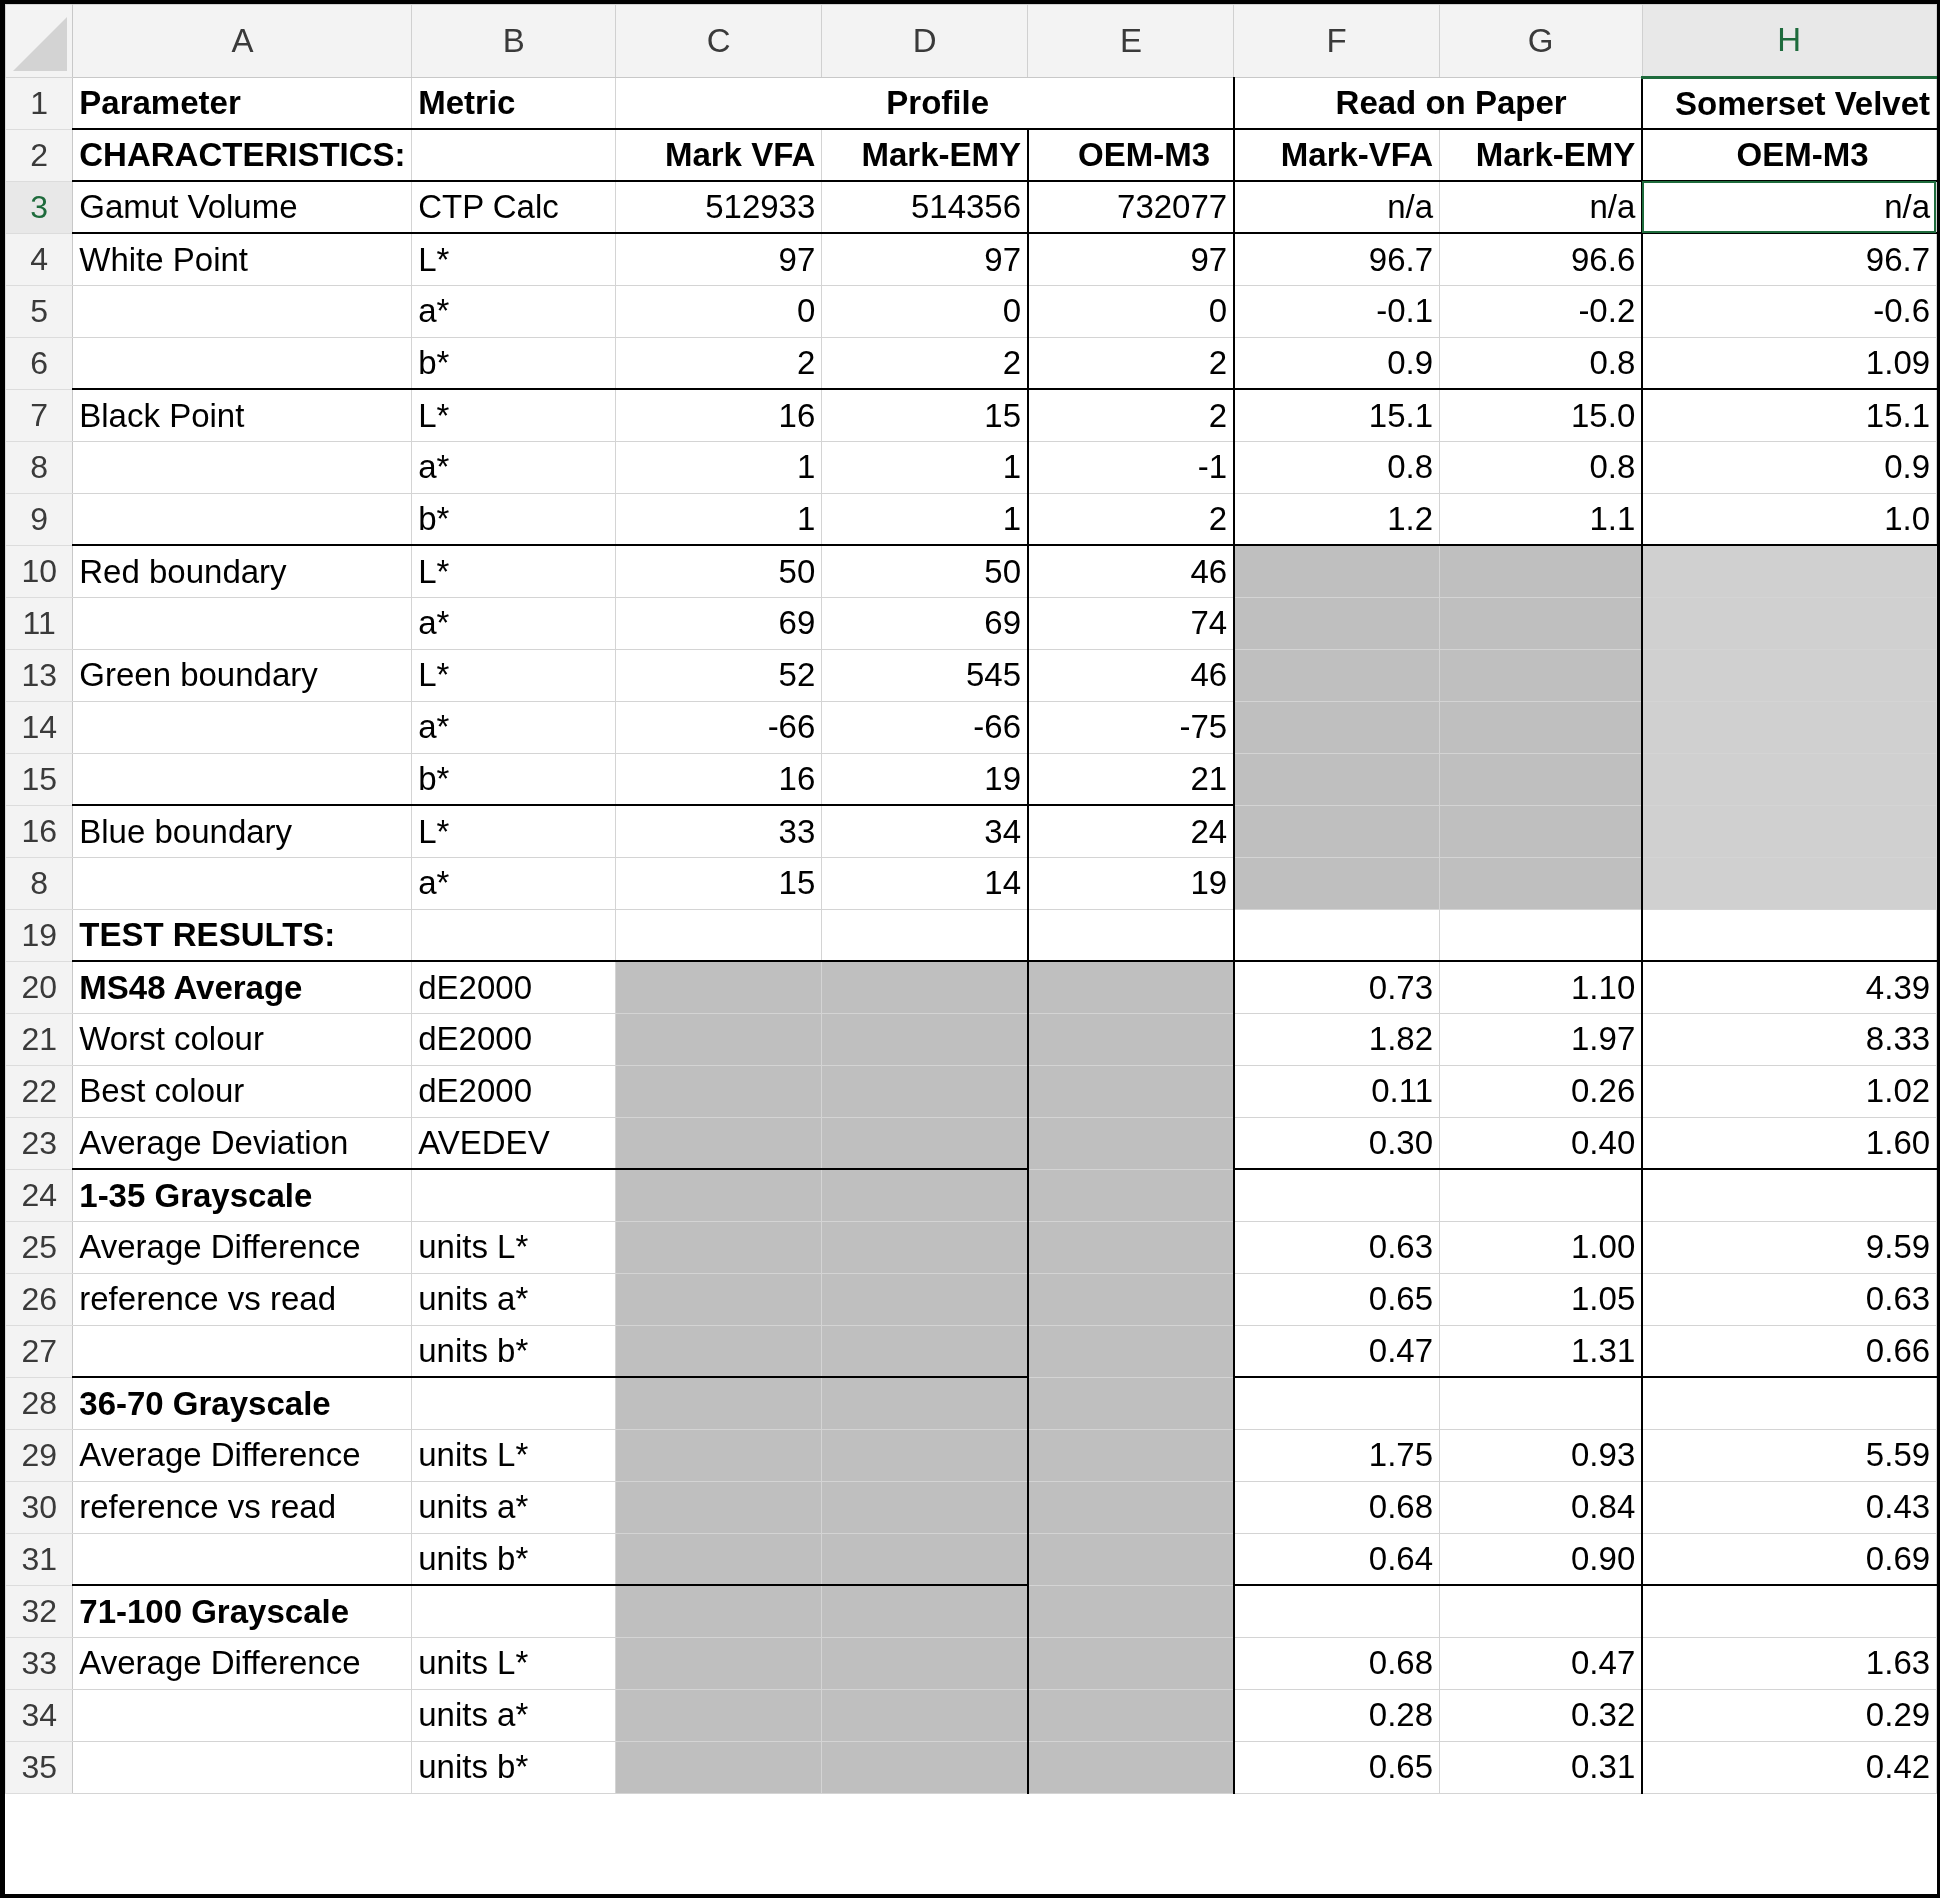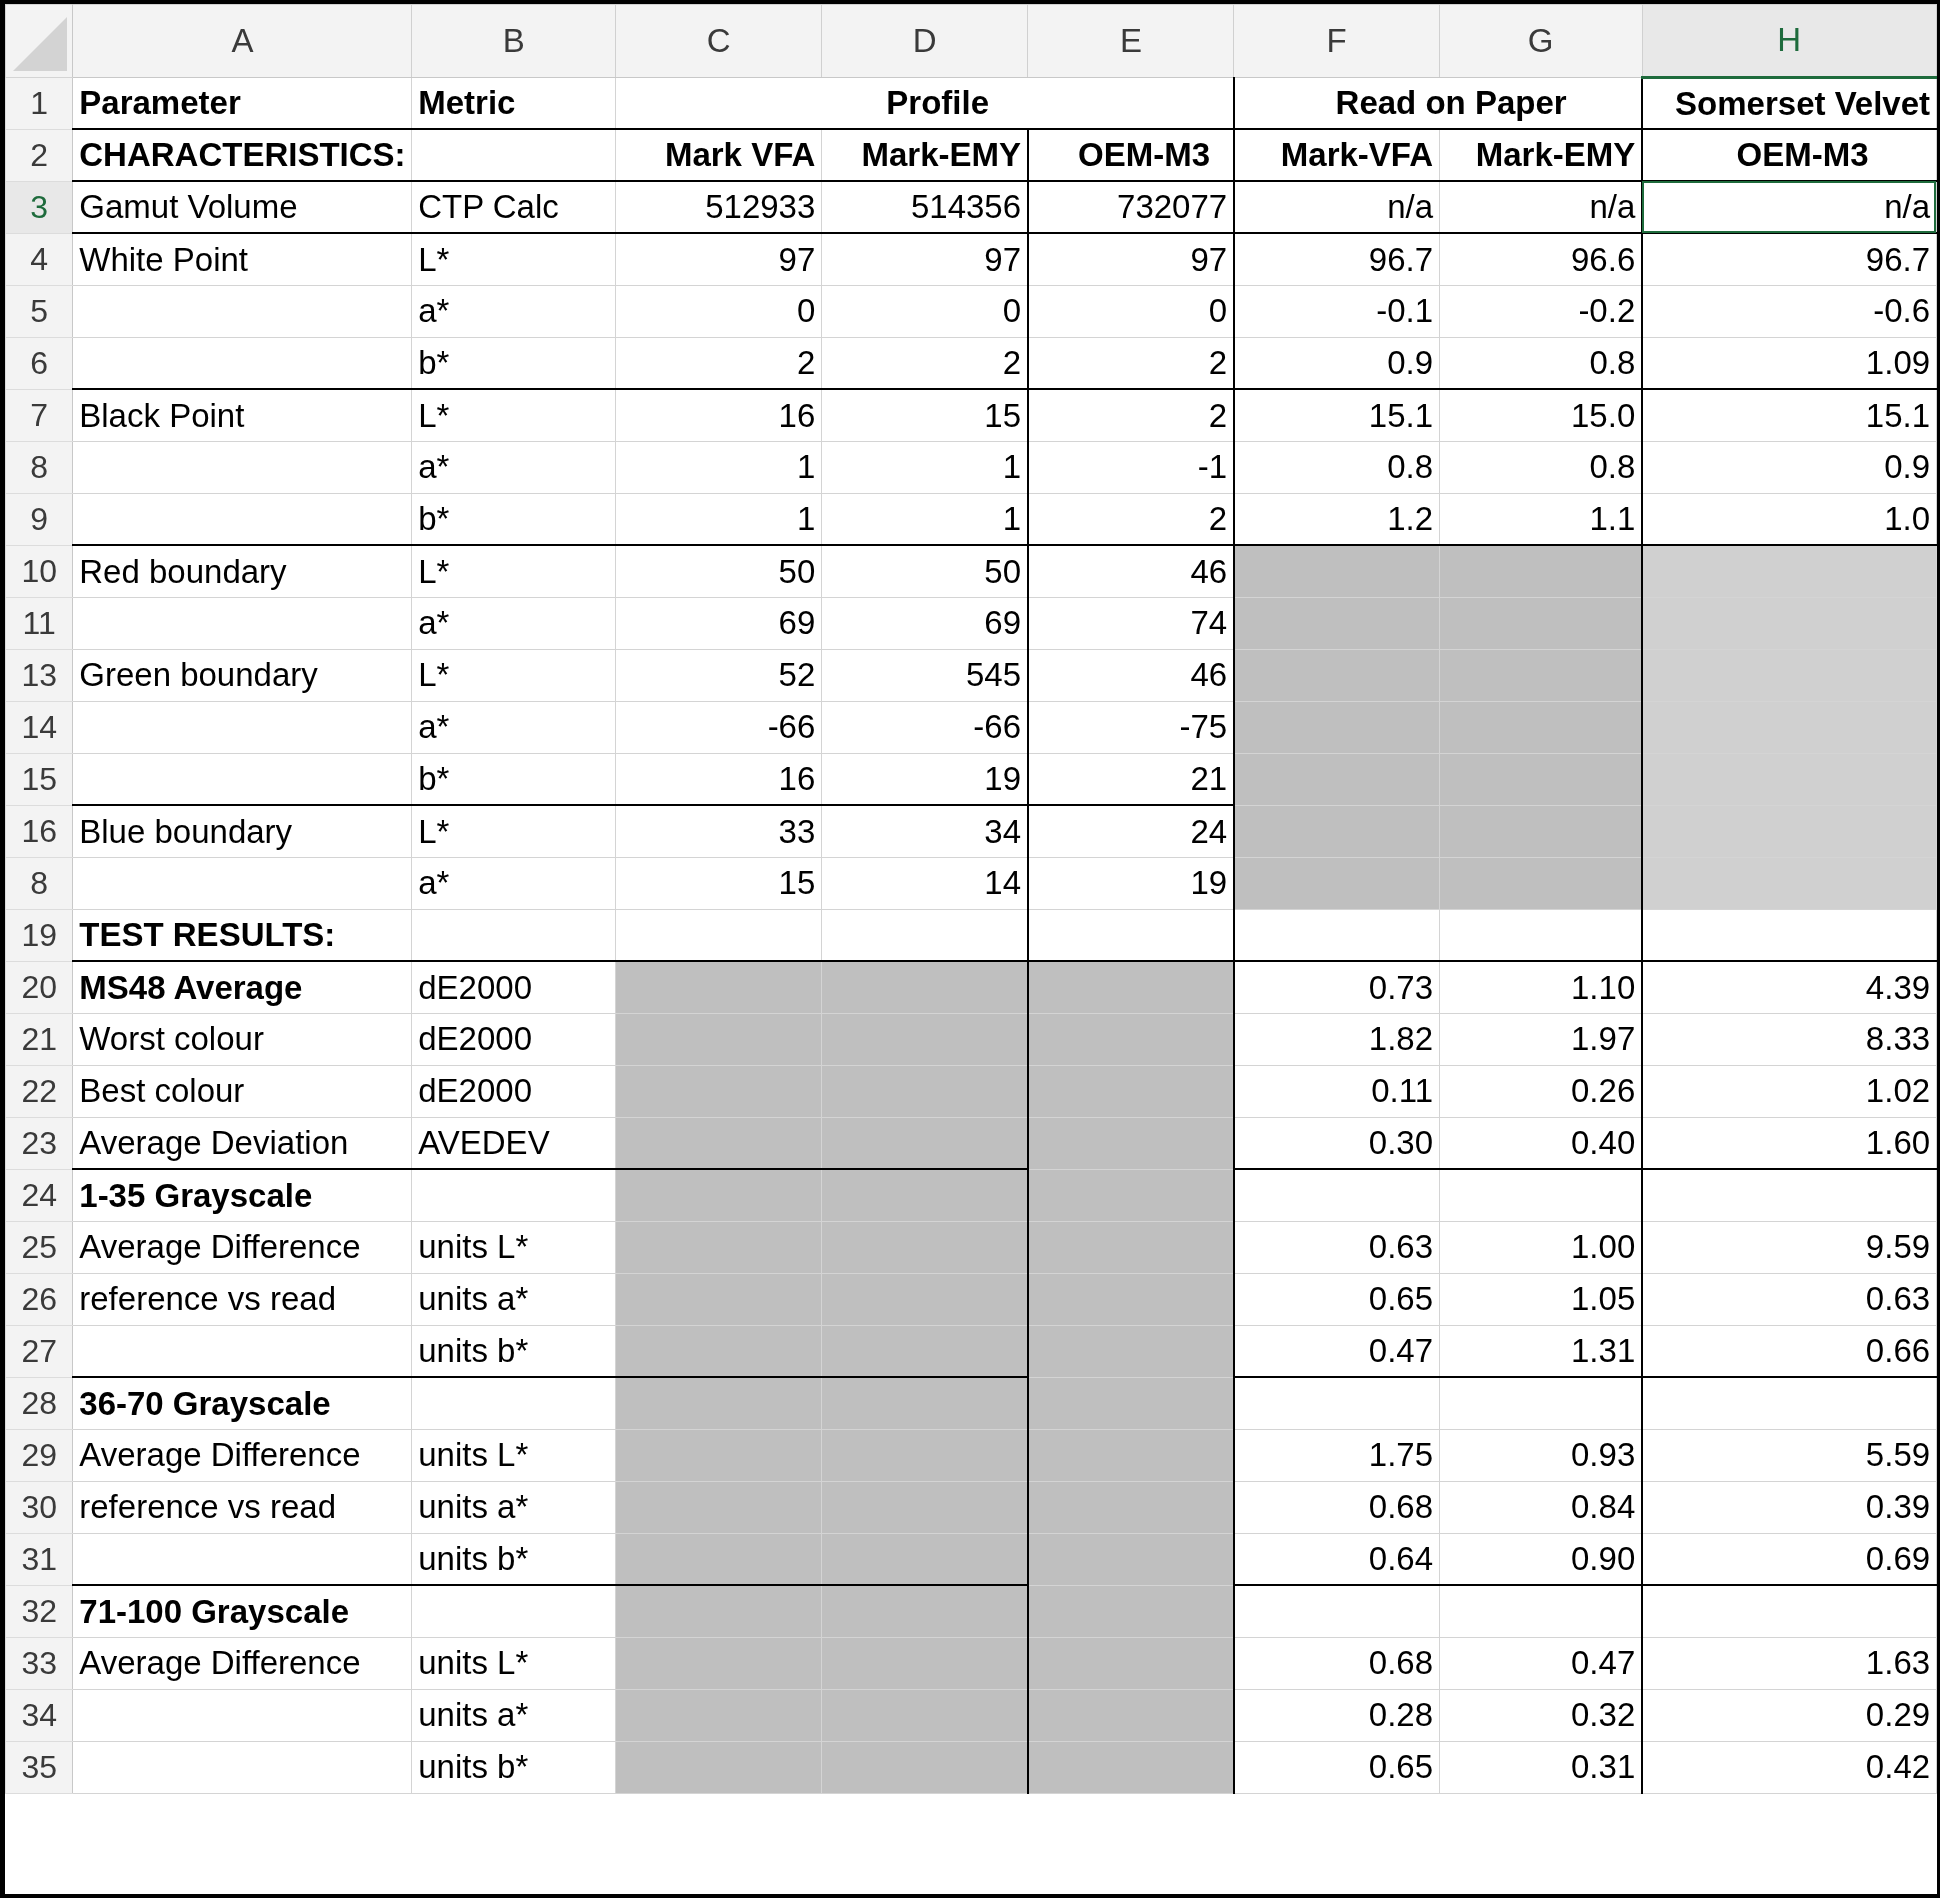--- a/index.html
+++ b/index.html
@@ -366,21 +366,21 @@
         </tr>
         <tr>
           <td class="rowhdr">30</td>
           <td class="">reference vs read</td>
           <td class="">units a*</td>
           <td class="r gray"></td>
           <td class="r gray rl"></td>
           <td class="r gray rl"></td>
           <td class="r">0.68</td>
           <td class="r rl">0.84</td>
-          <td class="r">0.39</td>
+          <td class="r">0.43</td>
         </tr>
         <tr>
           <td class="rowhdr">31</td>
           <td class="tb"></td>
           <td class="tb">units b*</td>
           <td class="r gray tb"></td>
           <td class="r gray tb rl"></td>
           <td class="r gray rl"></td>
           <td class="r tb">0.64</td>
           <td class="r tb rl">0.90</td>

